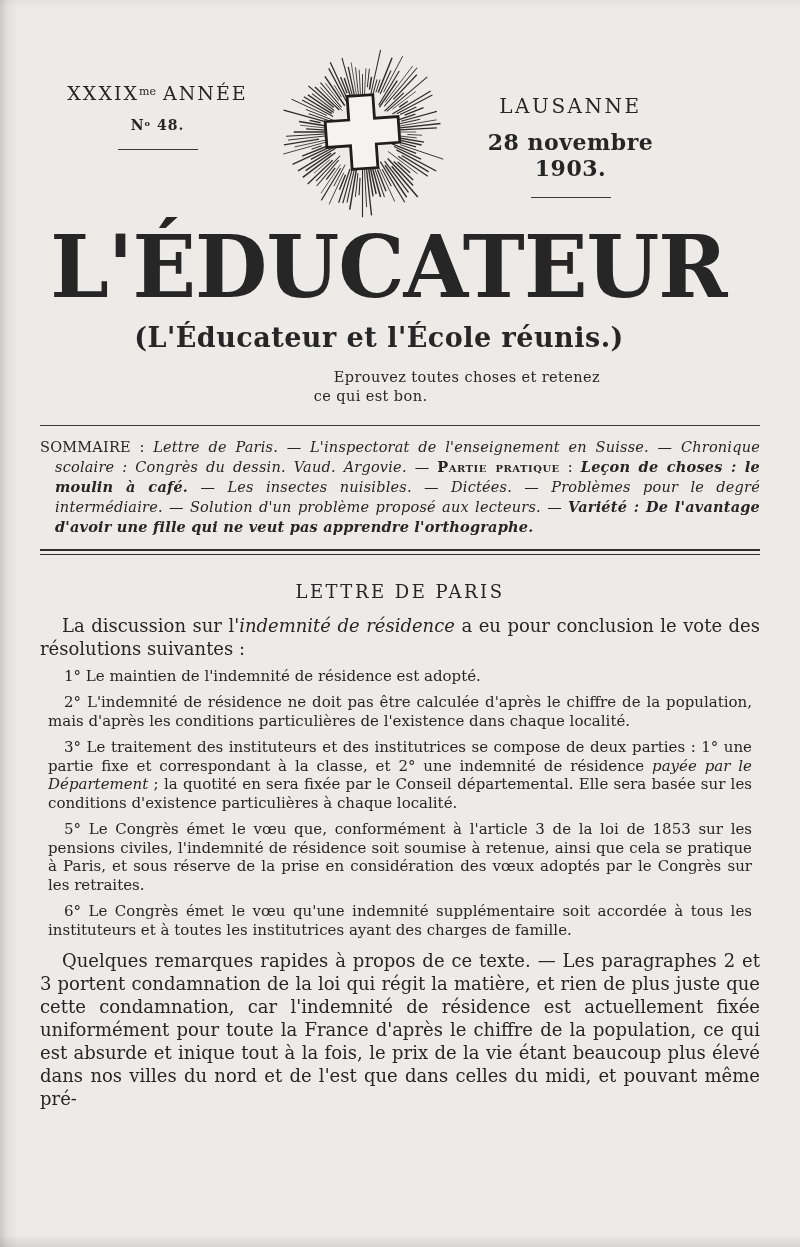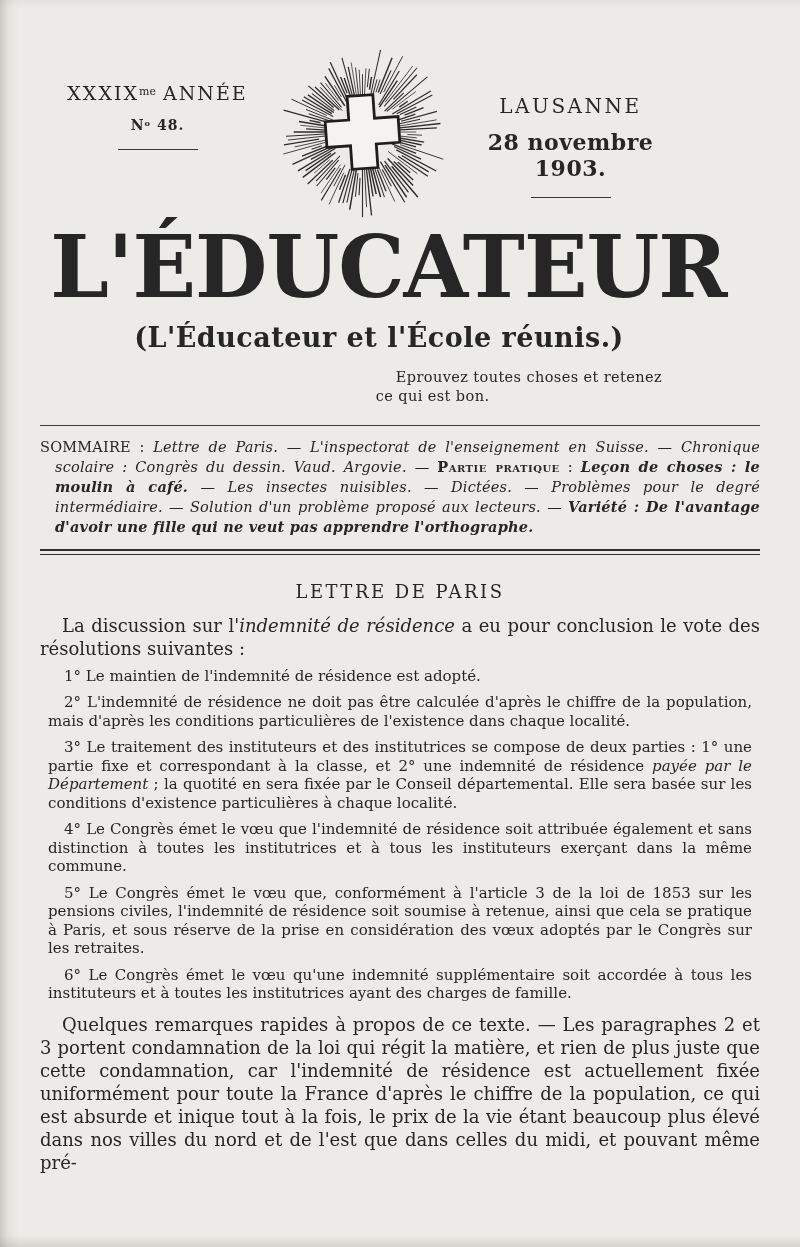--- a/index.html
+++ b/index.html
@@ -32,21 +32,21 @@
   .date{font-size:22px; font-weight:bold; margin-top:11px; letter-spacing:0.5px;}
   
   .masthead{padding-right:42px; text-align:center;}
   .title{
     margin:14px 0 0; font-size:86px; font-weight:bold; line-height:0.95;
     letter-spacing:-1px; transform:scaleX(0.97); transform-origin:center;
     white-space:nowrap;
   }
   .subtitle{font-size:27px; font-weight:bold; margin-top:14px; letter-spacing:0.5px;}
   .motto{font-size:14.5px; line-height:1.35; letter-spacing:0.4px;
-    width:max-content; margin:15px 56px 0 auto; text-align:left;}
+    width:max-content; margin:15px 118px 0 auto; text-align:left;}
   .motto-l1{padding-left:20px;}
   
   .rule-single{border:none; border-top:1px solid #3d3c39; margin:18px 0 0;}
   .rule-double{margin-top:12px; height:3px; border-top:2.2px solid #2f2e2b; border-bottom:1.2px solid #2f2e2b;}
   
   .sommaire{
     margin:12px 0 0; font-size:14.5px; line-height:19px; text-align:justify;
     padding-left:15px; text-indent:-15px; letter-spacing:0.2px;
   }
   
@@ -223,20 +223,19 @@
   <div class="rule-double"></div>
 
   <main>
     <h2 class="article-heading">LETTRE DE PARIS</h2>
 
     <p class="para-large"><span>La discussion sur l'</span><span class="r-i">indemnité de résidence</span><span> a eu pour conclusion le vote des résolutions suivantes :</span></p>
 
     <p class="para-small res-first"><span>1° Le maintien de l'indemnité de résidence est adopté.</span></p>
     <p class="para-small"><span>2° L'indemnité de résidence ne doit pas être calculée d'après le chiffre de la population, mais d'après les conditions particulières de l'existence dans chaque localité.</span></p>
     <p class="para-small"><span>3° Le traitement des instituteurs et des institutrices se compose de deux parties : 1° une partie fixe et correspondant à la classe, et 2° une indemnité de résidence </span><span class="r-i">payée par le Département</span><span> ; la quotité en sera fixée par le Conseil départemental. Elle sera basée sur les conditions d'existence particulières à chaque localité.</span></p>
-    <p class="para-small"><span>4° Le Congrès émet le vœu que l'indemnité de résidence soit attribuée également et sans distinction à toutes les institutrices et à tous les instituteurs exerçant dans la même commune.</span></p>
     <p class="para-small"><span>5° Le Congrès émet le vœu que, conformément à l'article 3 de la loi de 1853 sur les pensions civiles, l'indemnité de résidence soit soumise à retenue, ainsi que cela se pratique à Paris, et sous réserve de la prise en considération des vœux adoptés par le Congrès sur les retraites.</span></p>
     <p class="para-small"><span>6° Le Congrès émet le vœu qu'une indemnité supplémentaire soit accordée à tous les instituteurs et à toutes les institutrices ayant des charges de famille.</span></p>
 
     <p class="para-large remarks"><span>Quelques remarques rapides à propos de ce texte. — Les paragraphes 2 et 3 portent condamnation de la loi qui régit la matière, et rien de plus juste que cette condamnation, car l'indemnité de résidence est actuellement fixée uniformément pour toute la France d'après le chiffre de la population, ce qui est absurde et inique tout à la fois, le prix de la vie étant beaucoup plus élevé dans nos villes du nord et de l'est que dans celles du midi, et pouvant même pré-</span></p>
   </main>
 
 </div>
 
 </body></html>

